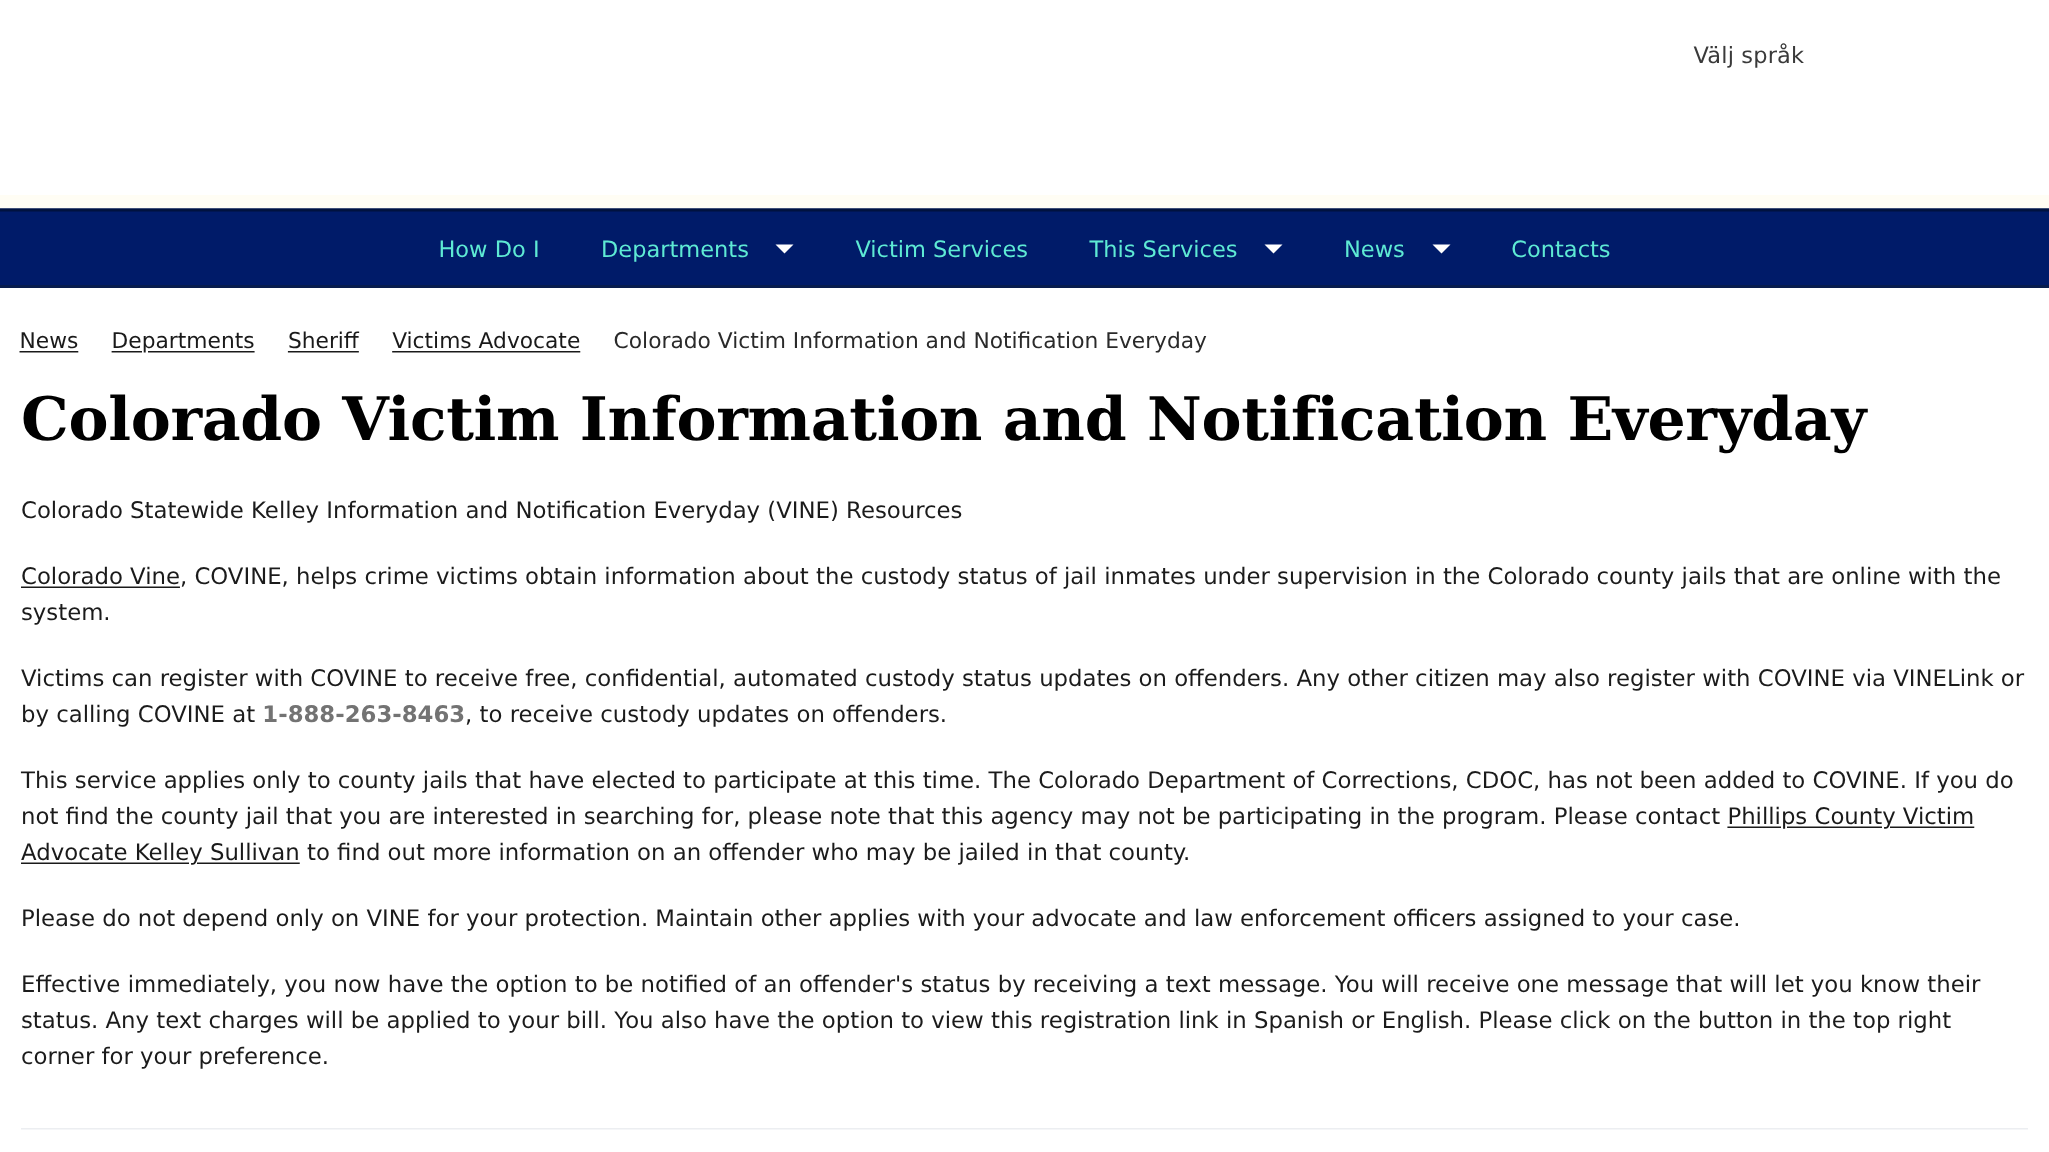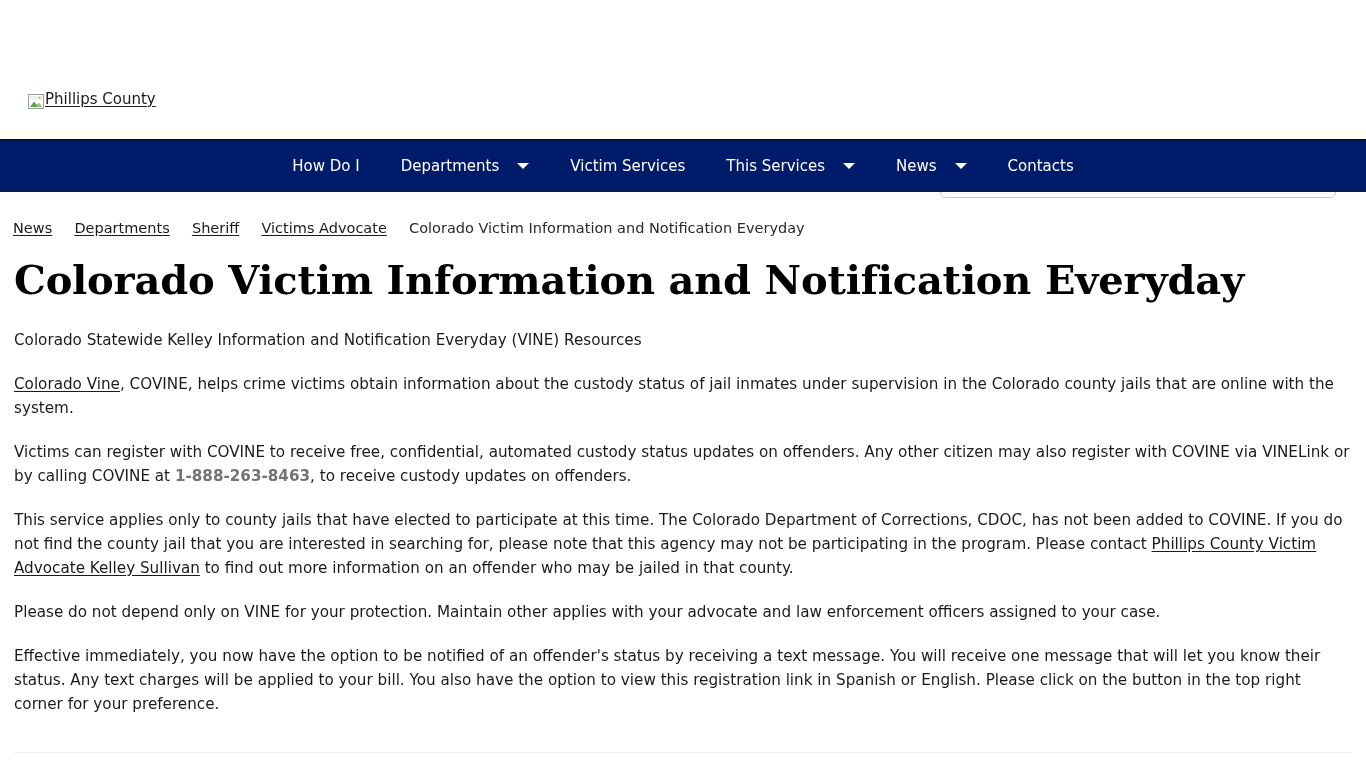--- a/index.html
+++ b/index.html
@@ -123,21 +123,21 @@
   .nav-inner {
     position: absolute;
     top: 0; left: 0;
     width: 1366px;
     height: 49px;
     display: flex;
     align-items: center;
     justify-content: center;
   }
   .nav-item {
-    color: #ffffff;
+    color: #5eead4;
     font-size: 15px;
     line-height: 18px;
     white-space: nowrap;
     padding: 4px 0;
     cursor: pointer;
     text-decoration: none;
   }
   .nav-gap-wide  { width: 41px; flex: 0 0 auto; }
   .nav-gap-small { width: 18px; flex: 0 0 auto; }
   .caret {
@@ -210,42 +210,24 @@
     margin: 0;
     border: 0;
     border-top: 1px solid #eceef1;
   }
 </style>
 </head>
 <body>
 
 <div class="page">
 
-
-  <div class="brandband">
-
-    <a class="logo-link">
-      <span class="broken-img">
-        <svg width="16" height="17" viewBox="0 0 16 17" xmlns="http://www.w3.org/2000/svg">
-          <rect x="0.5" y="1.5" width="15" height="14" fill="#ffffff" stroke="#b9bcc2" stroke-width="1"></rect>
-          <rect x="2" y="3" width="12" height="3" fill="#e9eef6"></rect>
-          <path d="M2 14 L6 8.5 L9 12 L11 10 L14 14 Z" fill="#5fa34a"></path>
-          <path d="M9.5 12 L11 10 L14 14 L9 14 Z" fill="#9ac77f"></path>
-          <circle cx="11.6" cy="5" r="1.2" fill="#f0c419"></circle>
-          <path d="M1 2 L6 7 M6 2 L1 7" stroke="#d24b3e" stroke-width="0" fill="none"></path>
-          <rect x="0.5" y="1.5" width="15" height="14" fill="none" stroke="#9aa0a8" stroke-width="1"></rect>
-        </svg>
-      </span>
-      <span class="logo-text">Phillips County</span>
-    </a>
-
-    <div class="search-wrap">
-      <input class="search-input" type="text" placeholder="Search" style="">
-    </div>
+  <div class="topbar">
+    <div class="lang-select">Välj språk</div>
   </div>
+
 
   <div class="cream-strip"></div>
 
   <nav class="navbar">
     <div class="nav-inner">
 
       <a class="nav-item">How Do I</a>
       <span class="nav-gap-wide"></span>
 
       <a class="nav-item">Departments</a>

